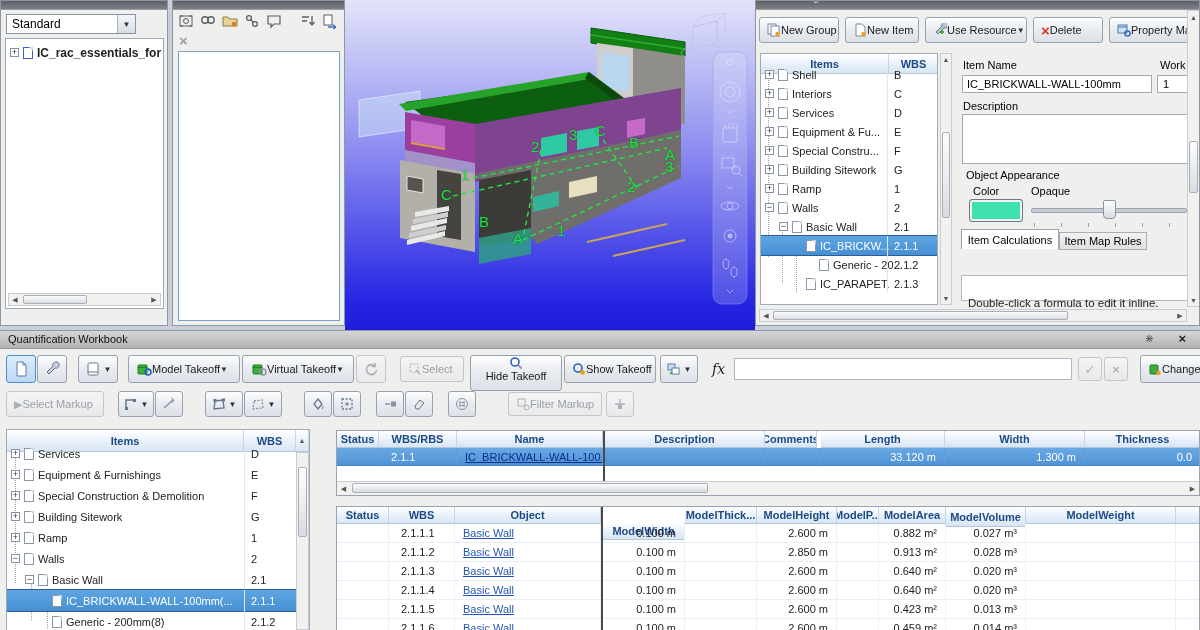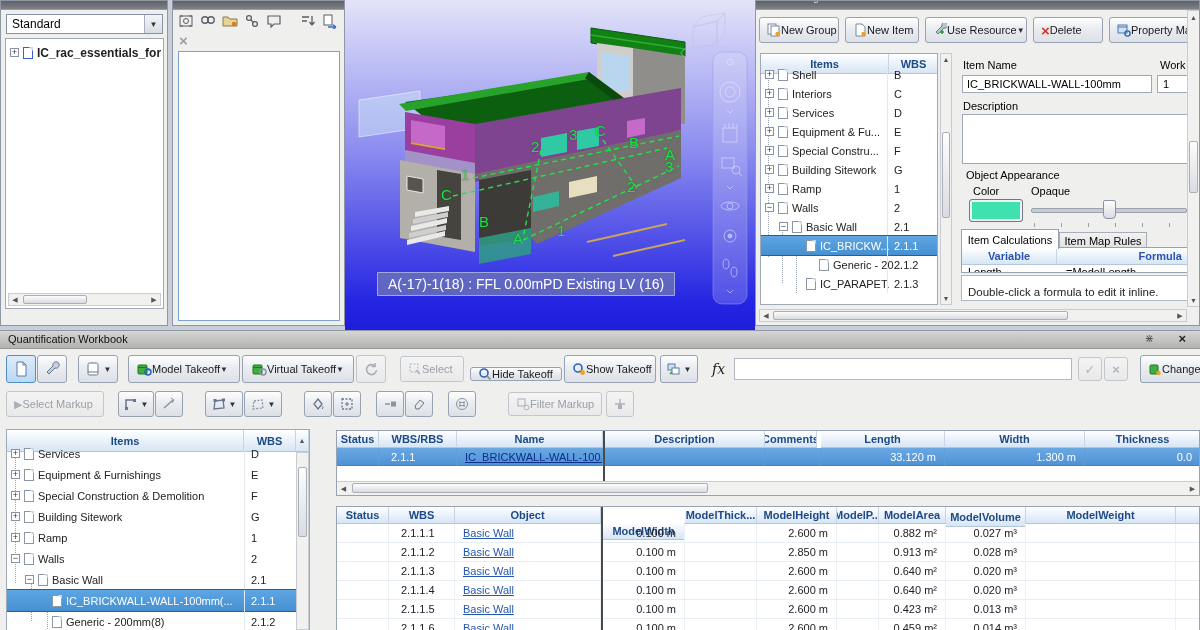--- a/index.html
+++ b/index.html
@@ -53,21 +53,21 @@
   .icon16{width:16px;height:16px;flex:none;}
   .icon14{width:14px;height:14px;flex:none;}
 </style>
 </head>
 <body>
 
 <div class="panel" style="left:0;top:0;width:168px;height:326px;">
   <div class="titlestrip">
       <span>Selection Tree</span>
     </div>
-  <div class="combo" style="left:5px;top:13px;width:157px;height:20px;">
+  <div class="combo" style="left:5px;top:13px;width:130px;height:20px;">
     <span class="cv">Standard</span>
     <span class="ca">▼</span>
   </div>
   <div class="whitebox" style="left:4px;top:37px;width:159px;height:271px;">
     <div class="trow" style="padding-left:4px;margin-top:4px;">
       <span class="pm">+</span>
       <span class="doc" style="border-color:#3a5fd0;"></span>
       <span style="font-weight:bold;font-size:12px;">IC_rac_essentials_for</span>
     </div>
     <div class="sb" style="left:2px;right:2px;bottom:2px;height:13px;">
@@ -205,22 +205,20 @@
       <span class="glabel" style="left: 168px; top: 230px;">A</span>
       <span class="glabel" style="left: 212px; top: 222px;">1</span>
       <span class="glabel" style="left: 186px; top: 138px;">2</span>
       <span class="glabel" style="left: 224px; top: 126px;">3</span>
       <span class="glabel" style="left: 250px; top: 122px;">C</span>
       <span class="glabel" style="left: 284px; top: 134px;">B</span>
       <span class="glabel" style="left: 320px; top: 146px;">A</span>
       <span class="glabel" style="left: 320px; top: 158px;">3</span>
       <span class="glabel" style="left: 282px; top: 178px;">2</span>
     </div>
-  <div class="abs" style="left:32px;top:272px;background:rgba(108,118,183,0.78);border:1px solid rgba(205,210,240,0.6);
-              color:#fff;font-size:14px;padding:3px 10px;border-radius:1px;">A(-17)-1(18) : FFL 0.00mPD Existing LV (16)</div>
 </div>
 
 <div class="panel" style="left:755px;top:0;width:445px;height:326px;overflow:hidden;">
   <div class="titlestrip">
       <span>Item Catalog</span>
     </div>
 
   <div class="btn" style="left:3px;top:16px;width:80px;">
     <svg class="icon14" viewBox="0 0 14 14">
         <rect x="1" y="1" width="8" height="10" fill="#fff" stroke="#7a88a0"></rect>
@@ -361,28 +359,22 @@
     <div style="position:absolute;left:0;right:4px;top:9px;height:3px;background:#c7ccd4;border:1px solid #9aa2ae;border-radius:2px;"></div>
     <div style="position:absolute;left:72px;top:1px;width:11px;height:17px;background:linear-gradient(#fdfdfd,#d8dce2);border:1px solid #8a94a4;border-radius:2px 2px 4px 4px;"></div>
   </div>
   <div class="ticks" style="left:278px;top:222px;width:156px;"></div>
 
   <div class="abs" style="left:205px;top:228px;width:96px;height:19px;background:#fff;border:1px solid #97a2b2;border-bottom:none;
               font-size:11px;display:flex;align-items:center;justify-content:center;z-index:2;">Item Calculations</div>
   <div class="abs" style="left:303px;top:231px;width:86px;height:16px;background:linear-gradient(#f2f2f2,#e0e0e0);border:1px solid #a8aeb8;
               font-size:11px;display:flex;align-items:center;justify-content:center;">Item Map Rules</div>
 
-  <div class="whitebox" style="left:205px;top:246px;width:232px;height:26px;overflow:hidden;border-color:#97a2b2;">
-    <div class="hcell" style="left:0;top:0;width:95px;height:17px;color:#2a52b0;">Variable</div>
-    <div class="hcell" style="left:95px;top:0;width:136px;height:17px;color:#2a52b0;justify-content:flex-end;padding-right:10px;">Formula</div>
-    <div class="abs" style="left:6px;top:18px;font-size:11px;">Length</div>
-    <div class="abs" style="left:104px;top:18px;font-size:11px;">=ModelLength</div>
-  </div>
   <div class="whitebox" style="left:205px;top:274px;width:232px;height:26px;border-color:#b0b8c4;">
-    <div style="padding:10px 6px;font-size:11.5px;color:#222;white-space:nowrap;">Double-click a formula to edit it inline.</div>
+    <div style="padding:21px 6px;font-size:11.5px;color:#222;white-space:nowrap;">Double-click a formula to edit it inline.</div>
   </div>
 
   <div class="sb" style="left:3px;top:308px;width:428px;height:13px;">
     <span class="ar" style="left:0;top:0;bottom:0;width:12px;">◀</span>
     <span class="th" style="left:13px;top:1px;width:295px;height:9px;"></span>
     <span class="ar" style="right:0;top:0;bottom:0;width:12px;">▶</span>
   </div>
   <div class="sb" style="left:431px;top:9px;width:13px;height:297px;">
     <span class="ar" style="top:0;left:0;right:0;height:12px;">▲</span>
     <span class="th" style="top:130px;left:1px;width:9px;height:52px;"></span>
@@ -440,21 +432,21 @@
         <path d="M12 2 v3.4 h-3.4" fill="none" stroke="#aab0b8" stroke-width="1.6"></path>
       </svg>
   </div>
   <div class="btn dis" style="left:400px;top:25px;width:64px;height:26px;">
     <svg class="icon14" viewBox="0 0 14 14">
         <rect x="2" y="2" width="8" height="8" fill="none" stroke="#aab0b8" stroke-dasharray="2 1.5"></rect>
         <path d="M8 8 l4 4" stroke="#aab0b8" stroke-width="1.6"></path>
       </svg>
     <span>Select</span>
   </div>
-  <div class="btn" style="left:470px;top:36px;width:92px;height:14px;">
+  <div class="btn" style="left:470px;top:24px;width:92px;height:36px;flex-direction:column;">
     <svg class="icon14" viewBox="0 0 14 14">
         <circle cx="6" cy="6" r="4" fill="none" stroke="#2a62c0" stroke-width="1.6"></circle>
         <path d="M9 9 l3.5 3.5" stroke="#8a94a2" stroke-width="1.8"></path>
       </svg>
     <span>Hide Takeoff</span>
   </div>
   <div class="btn" style="left:564px;top:24px;width:92px;height:28px;">
     <svg class="icon14" viewBox="0 0 14 14">
         <circle cx="6" cy="6" r="4" fill="none" stroke="#2a62c0" stroke-width="1.6"></circle>
         <circle cx="10.5" cy="10.5" r="2.4" fill="#f0a020"></circle>

